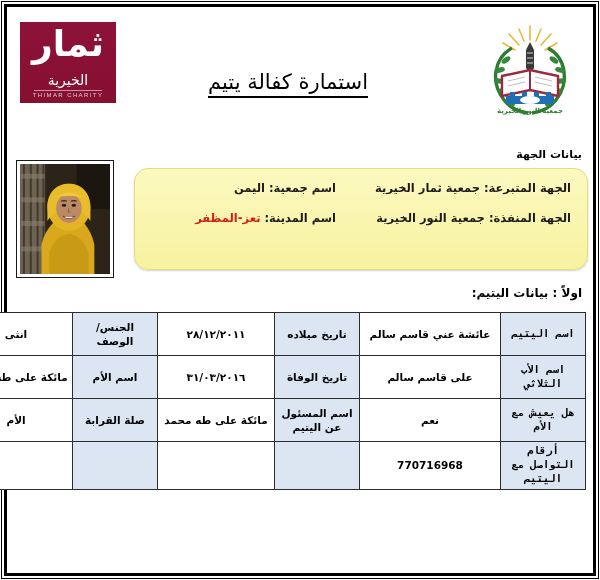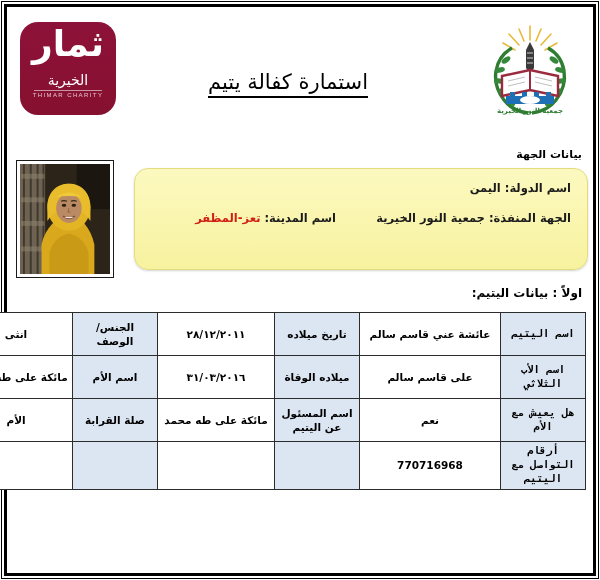--- a/index.html
+++ b/index.html
@@ -41,25 +41,24 @@
     height: 118px;
     box-sizing: border-box;
   }
 
   
   .logo-thimar {
     position: absolute;
     left: 8px;
     top: 10px;
     width: 96px;
-    height: 93px;
+    height: 81px;
     background: #8e1038;
     background: linear-gradient(180deg, #8d1239 0%, #86102f 100%);
     overflow: hidden;
-    border-radius: 18px;
   }
   .logo-thimar .calig {
     position: absolute;
     left: 0;
     right: 0;
     top: 2px;
     text-align: center;
     color: #ffffff;
     font-size: 36px;
     line-height: 40px;
@@ -296,22 +295,26 @@
       </svg>
     </div>
   </div>
 
   <div class="org-heading">
     <span>بيانات الجهة</span>
   </div>
 
   <div class="org-box">
     <div class="org-row">
+      <div class="org-cell-main">
+        <span>الجهة المتبرعة:</span>
+        <span>جمعية ثمار الخيرية</span>
+      </div>
       <div class="org-cell-side">
-        <span>اسم الدولة:</span>
+        <span>اسم جمعية:</span>
         <span>اليمن</span>
       </div>
     </div>
     <div class="org-row">
       <div class="org-cell-main">
         <span>الجهة المنفذة:</span>
         <span>جمعية النور الخيرية</span>
       </div>
       <div class="org-cell-side">
         <span>اسم المدينة:</span>
@@ -375,21 +378,21 @@
         <td class="lbl w-lbl">اسم اليتيم</td>
         <td class="val w-val">عائشة عني قاسم سالم</td>
         <td class="lbl w-lbl2">تاريخ ميلاده</td>
         <td class="val black w-val2">٢٨/١٢/٢٠١١</td>
         <td class="lbl w-lbl3">الجنس/ الوصف</td>
         <td class="val w-val3">انثى</td>
       </tr>
       <tr>
         <td class="lbl w-lbl">اسم الأب الثلاثي</td>
         <td class="val w-val">على قاسم سالم</td>
-        <td class="lbl w-lbl2">ميلاده الوفاة</td>
+        <td class="lbl w-lbl2">تاريخ الوفاة</td>
         <td class="val black w-val2">٣١/٠٣/٢٠١٦</td>
         <td class="lbl w-lbl3">اسم الأم</td>
         <td class="val w-val3">مائكة على طه محمد</td>
       </tr>
       <tr>
         <td class="lbl w-lbl">هل يعيش مع الأم</td>
         <td class="val w-val">نعم</td>
         <td class="lbl w-lbl2">اسم المسئول عن اليتيم</td>
         <td class="val w-val2">مائكة على طه محمد</td>
         <td class="lbl w-lbl3">صلة القرابة</td>

